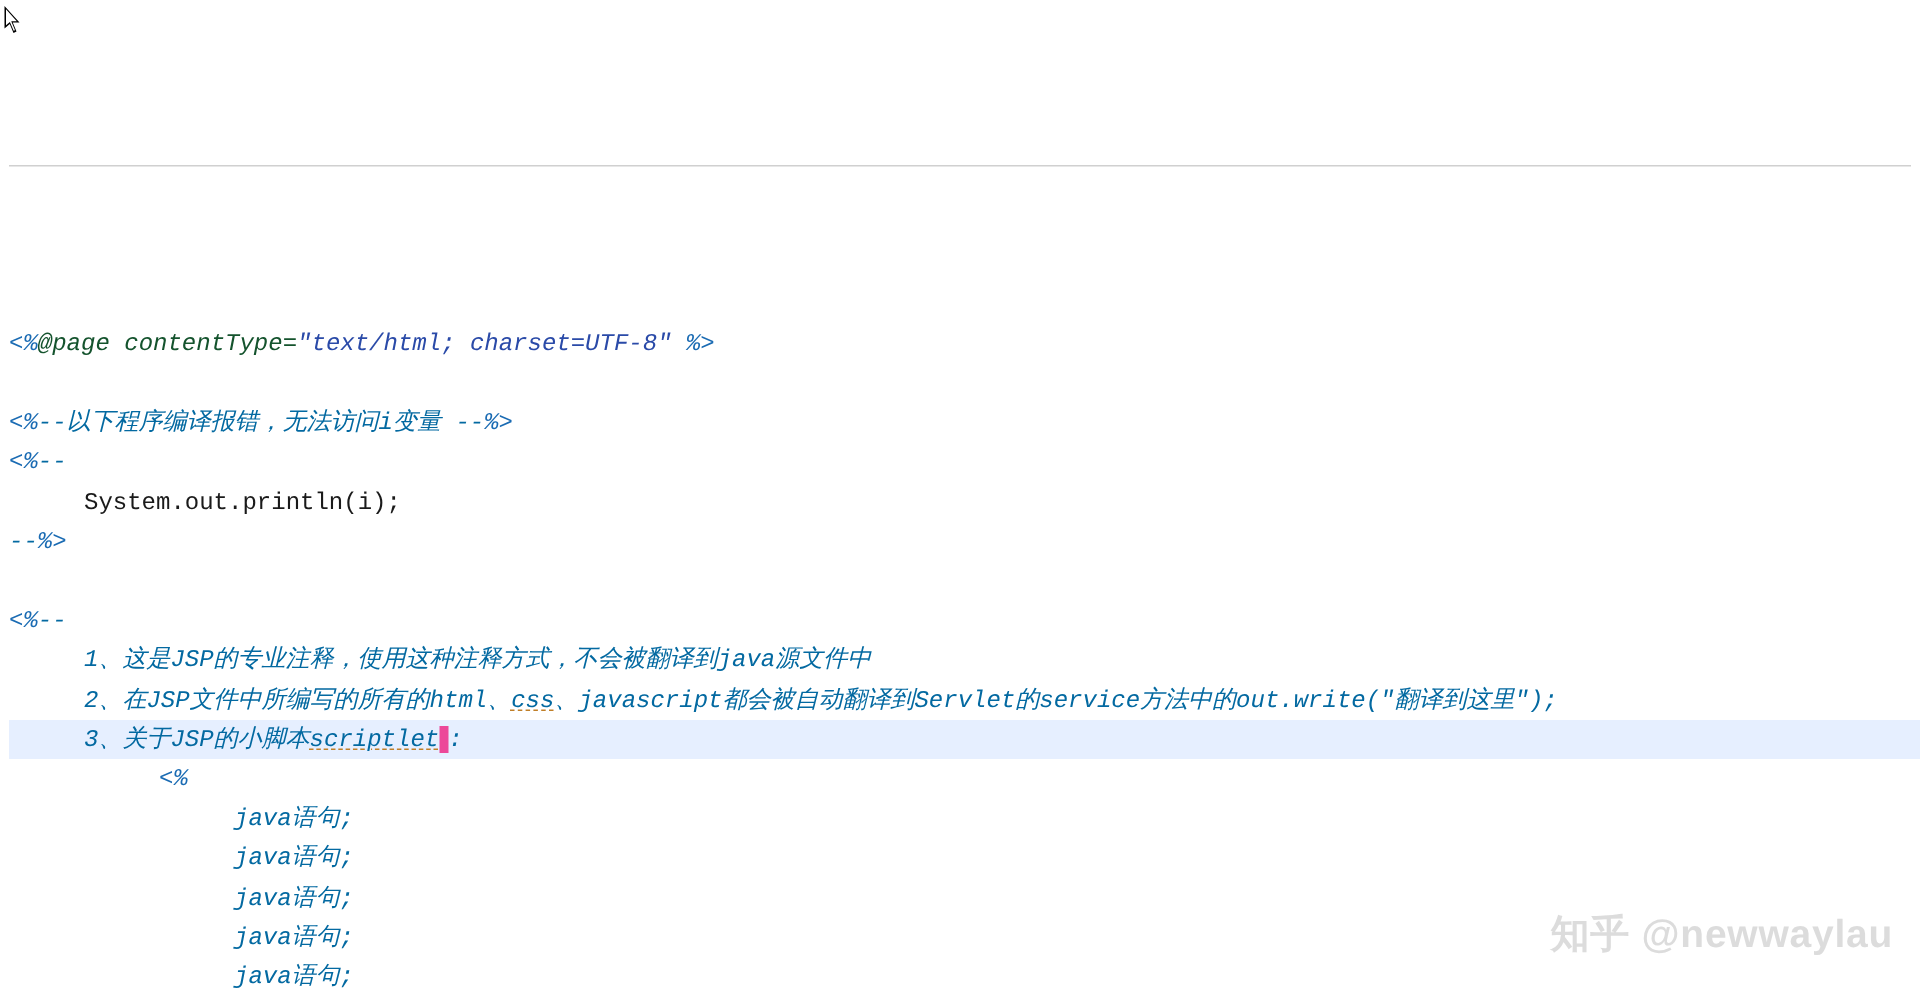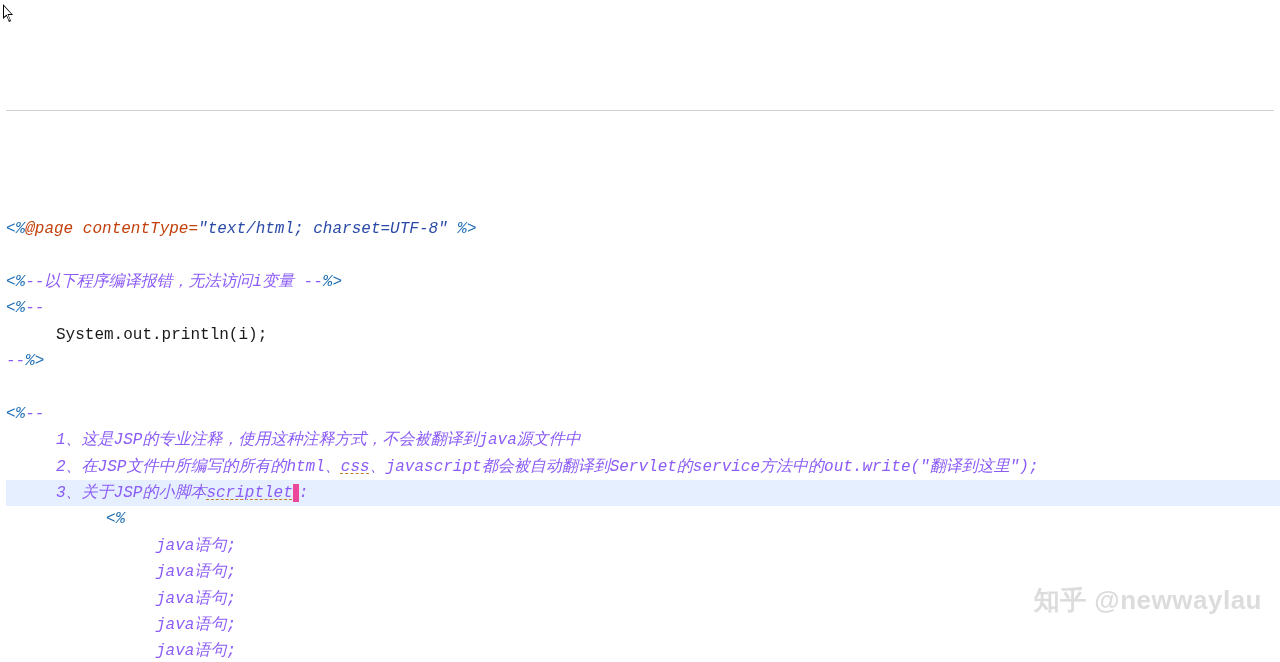--- a/index.html
+++ b/index.html
@@ -12,35 +12,35 @@
     color: #c07f28;
     white-space: pre;
     overflow-x: hidden;
     font-style: italic;
   }
   .row { display: block; }
   .indent1 { padding-left: 50px; }
   .indent2 { padding-left: 100px; }
   .indent3 { padding-left: 150px; }
   .tag { color: #1a6bb3; font-style: italic; }
-  .dir { color: #c2410c; font-style: italic; }
+  .dir { color: #14532d; font-style: italic; }
   .str { color: #2a4aa8; font-style: italic; }
-  .txt { color: #8b5cf6; font-style: italic; }
+  .txt { color: #0369a1; font-style: italic; }
   .code { color: #1a1a1a; font-style: normal; }
   .spell { text-decoration: underline dashed #c07f28 1px; text-underline-offset: 2px; }
   .hl {
     background: #e6efff;
     display: inline-block;
     width: 100%;
   }
   .cursor { border-right: 6px solid #ec4899; }
   .watermark {
     position: fixed;
     right: 18px;
-    bottom: 40px;
+    bottom: 18px;
     font-family: Arial, sans-serif;
     font-style: normal;
     font-size: 26px;
     font-weight: 600;
     color: rgba(130, 130, 130, 0.28);
     pointer-events: none;
     letter-spacing: 0.5px;
   }
   .mouse-cursor {
     position: fixed;

